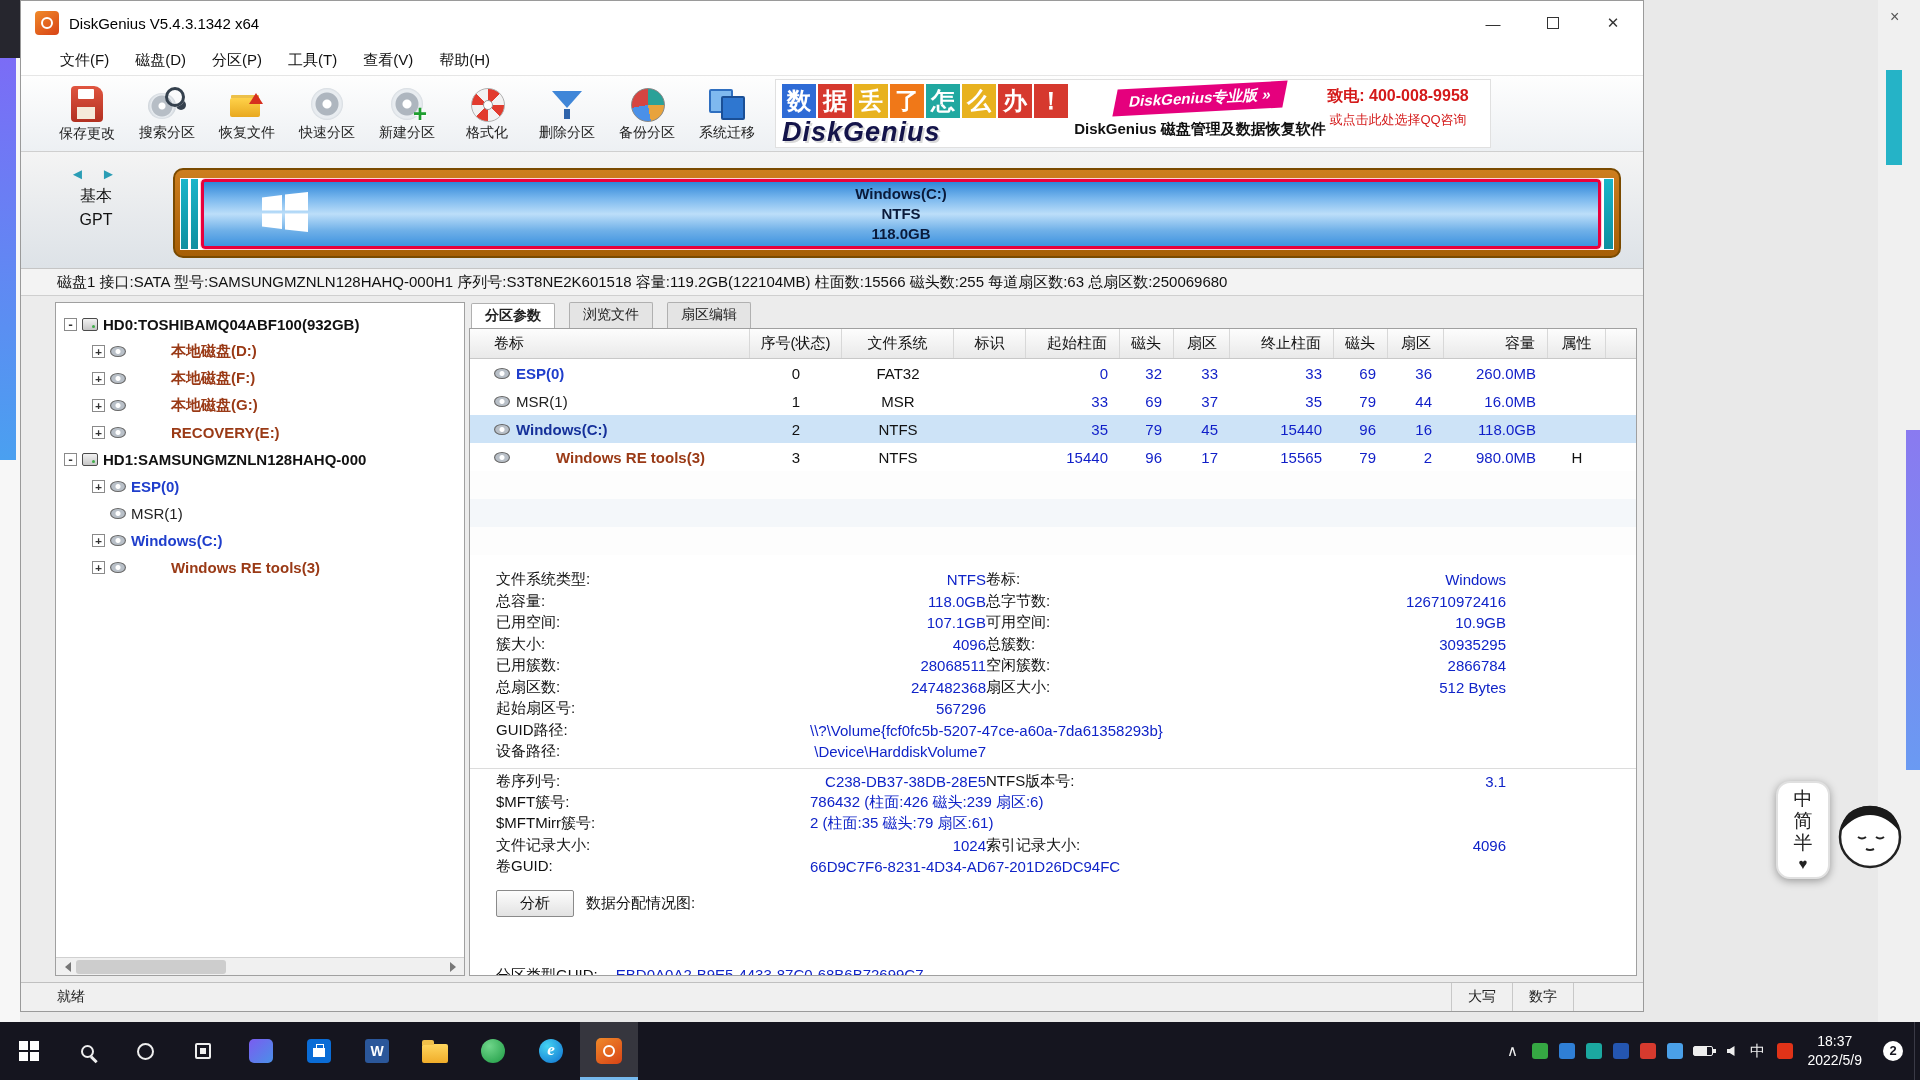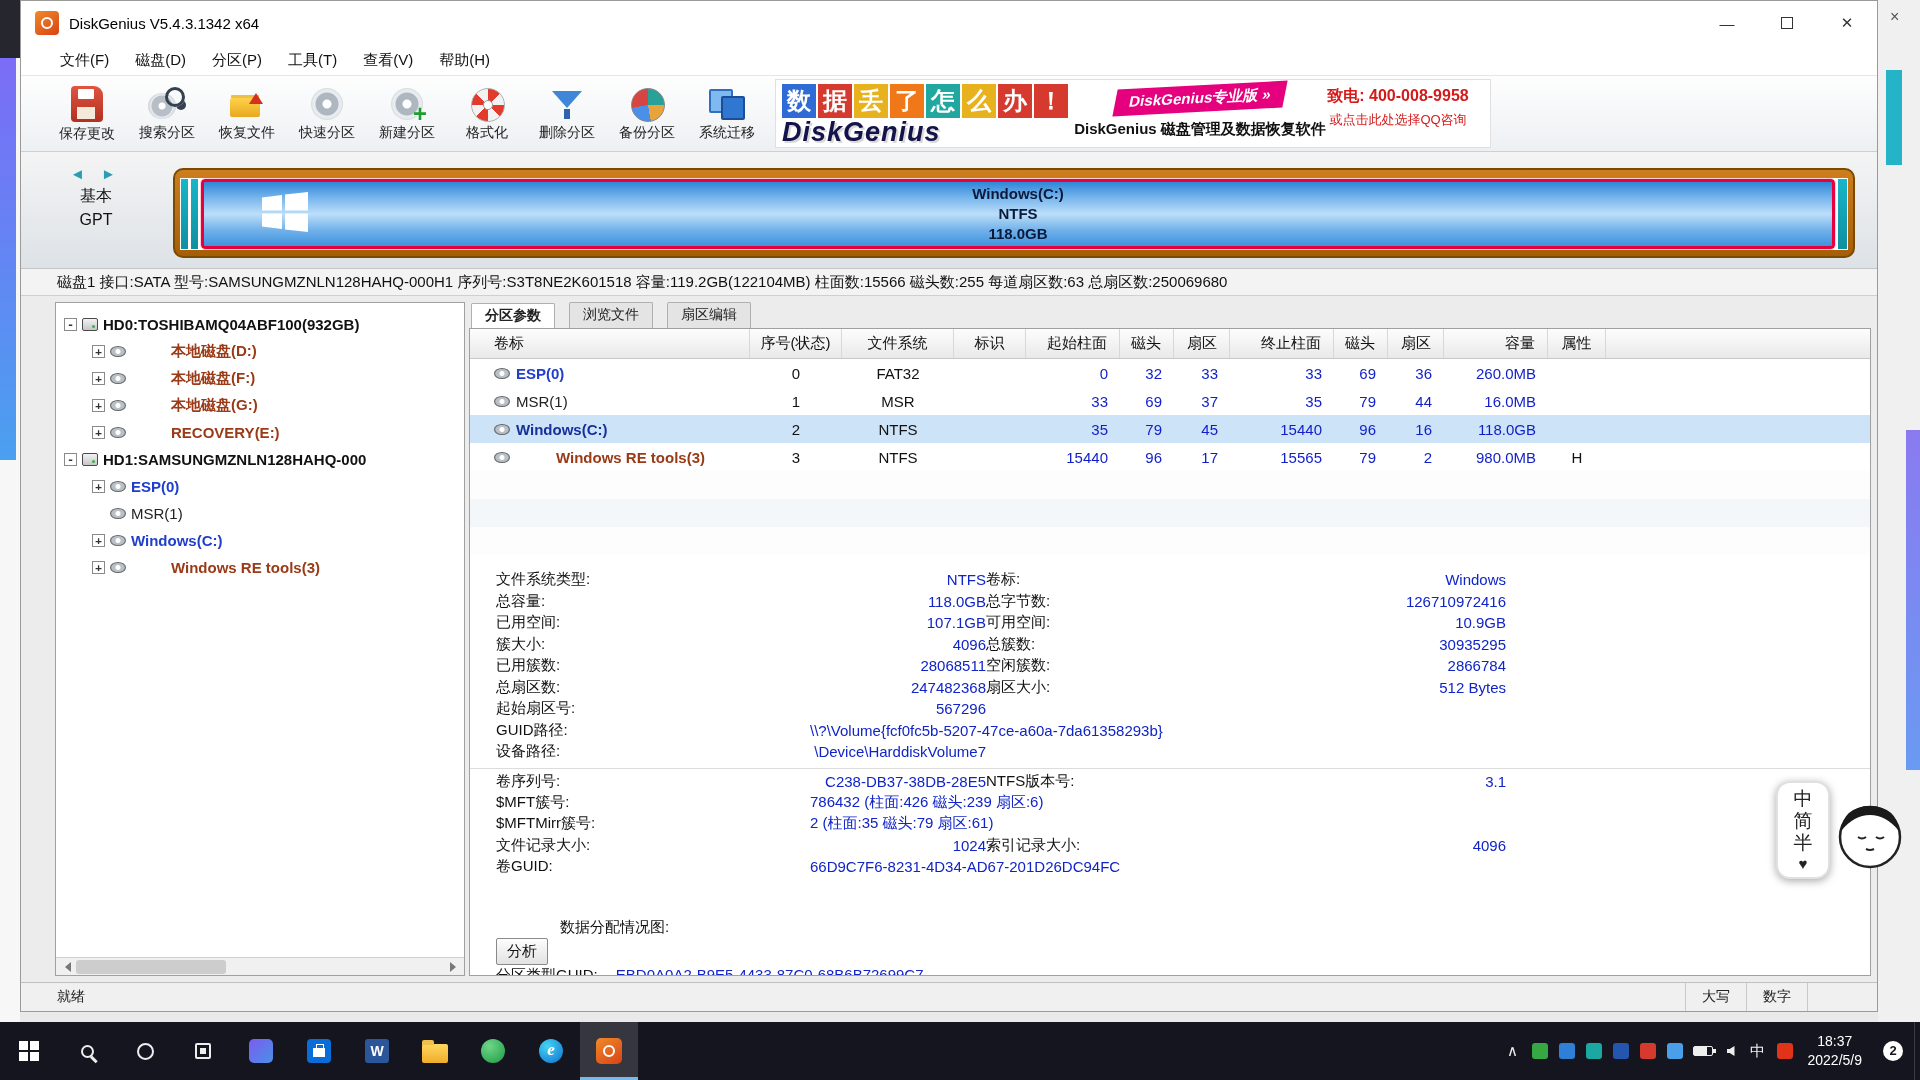--- a/index.html
+++ b/index.html
@@ -9,21 +9,21 @@
 
 .desk-left{position:absolute;left:0;top:0;width:20px;height:1022px;background:#f7f7f7;}
 .desk-left .dark-sq{position:absolute;left:0;top:0;width:20px;height:58px;background:#26262e;}
 .desk-left .purple{position:absolute;left:0;top:58px;width:16px;height:402px;background:linear-gradient(180deg,#7b6cf6,#4aa0f0);}
 .desk-right{position:absolute;left:1878px;top:0;width:42px;height:1022px;background:#f0f0f0;}
 .desk-right .ghost-close{position:absolute;top:8px;left:12px;color:#555;font-size:16px;}
 .desk-right .teal{position:absolute;top:70px;left:8px;width:16px;height:95px;background:#25b3c7;}
 .desk-right .purple2{position:absolute;top:430px;right:0;width:14px;height:340px;background:linear-gradient(180deg,#8a7af0,#6a9af2);}
 
 
-.win{position:absolute;left:20px;top:0;width:1858px;height:1012px;background:#fff;border:1px solid #9a9a9a;display:flex;flex-direction:column;z-index:5;}
+.win{position:absolute;left:20px;top:0;width:1624px;height:1012px;background:#fff;border:1px solid #9a9a9a;display:flex;flex-direction:column;z-index:5;}
 .titlebar{height:44px;display:flex;align-items:center;background:#fff;padding-left:14px;flex:0 0 auto;}
 .app-ico{width:24px;height:24px;border-radius:4px;background:linear-gradient(145deg,#f08a2a,#d84315);position:relative;margin-right:10px;}
 .app-ico::after{content:"";position:absolute;inset:6px;border:2.5px solid #fff;border-radius:50%;}
 .title-text{font-size:15px;color:#000;}
 .cap-btns{margin-left:auto;display:flex;height:100%;}
 .cap-btn{width:60px;height:100%;display:flex;align-items:center;justify-content:center;color:#333;font-size:15px;}
 .cap-box{width:12px;height:12px;border:1px solid #333;display:inline-block;}
 
 .menubar{height:30px;display:flex;align-items:center;background:#fff;padding-left:26px;flex:0 0 auto;}
 .menu-item{padding:3px 13px;font-size:15px;color:#111;}
@@ -126,21 +126,21 @@
 .filler.f1{background:#f4f7fa;}
 
 
 .details{margin-top:14px;padding-left:0;}
 .drow{display:grid;grid-template-columns:168px 322px 170px 350px;align-items:center;height:21.5px;font-size:15px;padding-left:26px;}
 .drow.sep{border-top:1px solid #dcdcdc;margin-top:5px;padding-top:2px;height:24px;}
 .dl,.dl2{color:#111;white-space:nowrap;}
 .dv,.dv2{color:#1024c8;text-align:right;white-space:nowrap;}
 .dv.wv{grid-column:2/5;text-align:left;padding-left:146px;}
 .analyze-row{display:flex;align-items:center;gap:12px;margin:12px 0 0 26px;}
-.analyze-btn{padding:3px 10px;font-size:15px;color:#111;background:linear-gradient(#fdfdfd,#e2e2e2);border:1px solid #8a8a8a;border-radius:2px;margin-top:48px;}
+.analyze-btn{padding:3px 23px;font-size:15px;color:#111;background:linear-gradient(#fdfdfd,#e2e2e2);border:1px solid #8a8a8a;border-radius:2px;}
 .analyze-cap{font-size:15px;color:#111;}
 .footer-row{position:absolute;left:26px;bottom:-10px;font-size:15px;white-space:nowrap;}
 .footer-row .fl{color:#111;}
 .footer-row .fv{color:#1024c8;margin-left:14px;}
 
 
 .statusbar{height:29px;border-top:1px solid #c0c0c0;background:#f0f0f0;display:flex;align-items:center;font-size:14px;color:#222;flex:0 0 auto;}
 .sb-ready{padding-left:36px;}
 .sb-fill{flex:1;}
 .sb-seg{border-left:1px solid #c8c8c8;height:100%;display:flex;align-items:center;padding:0 16px;}

